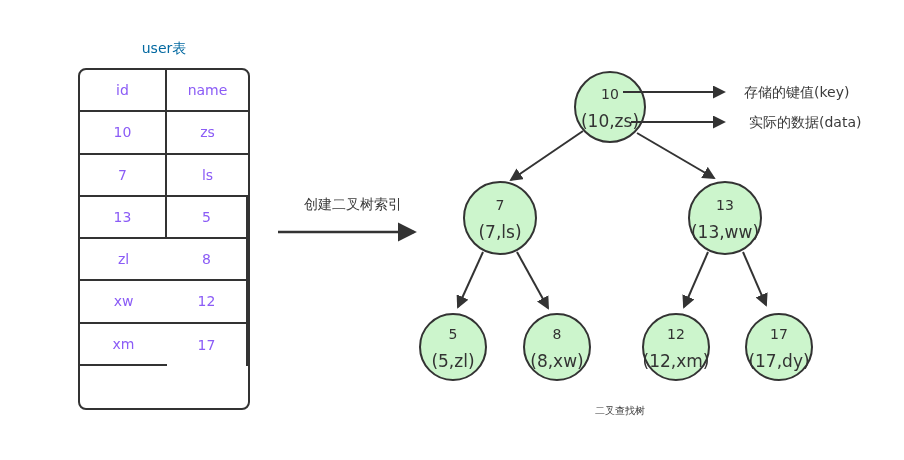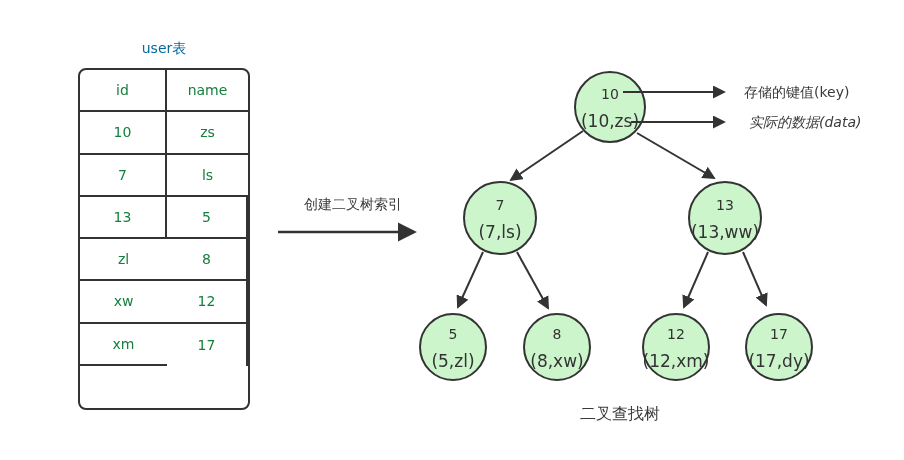--- a/index.html
+++ b/index.html
@@ -22,35 +22,35 @@
     border:2px solid #333;border-radius:8px;
     box-sizing:border-box;
     display:grid;
     grid-template-columns:87px 1fr;
     grid-template-rows:repeat(8,1fr);
     background:#fff;
     z-index:1;
   }
   .cell{
     display:flex;align-items:center;justify-content:center;
-    font-size:14px;color:#15803d;
+    font-size:14px;color:#8b5cf6;
   }
   .cell.c1{border-right:2px solid #333;}
   .cell.rb{border-bottom:2px solid #333;}
   
   .transform-label{
     left:292px;top:196px;width:110px;
     text-align:right;font-size:14px;color:#3a3a3a;
   }
   .anno-label{font-size:14px;color:#3a3a3a;white-space:nowrap;margin-left:10px;}
   .key-label{left:734px;top:84px;}
-  .data-label{left:739px;top:114px;font-style:italic;}
+  .data-label{left:739px;top:114px;}
   .tree-caption{
     left:560px;top:404px;width:120px;
-    text-align:center;font-size:16px;color:#3a3a3a;
+    text-align:center;font-size:10px;color:#3a3a3a;
   }
   
   .node{
     position:absolute;
     border:2px solid #333;
     background:#ccf5cc;
     border-radius:50%;
     box-sizing:border-box;
     display:flex;flex-direction:column;
     align-items:center;justify-content:center;

